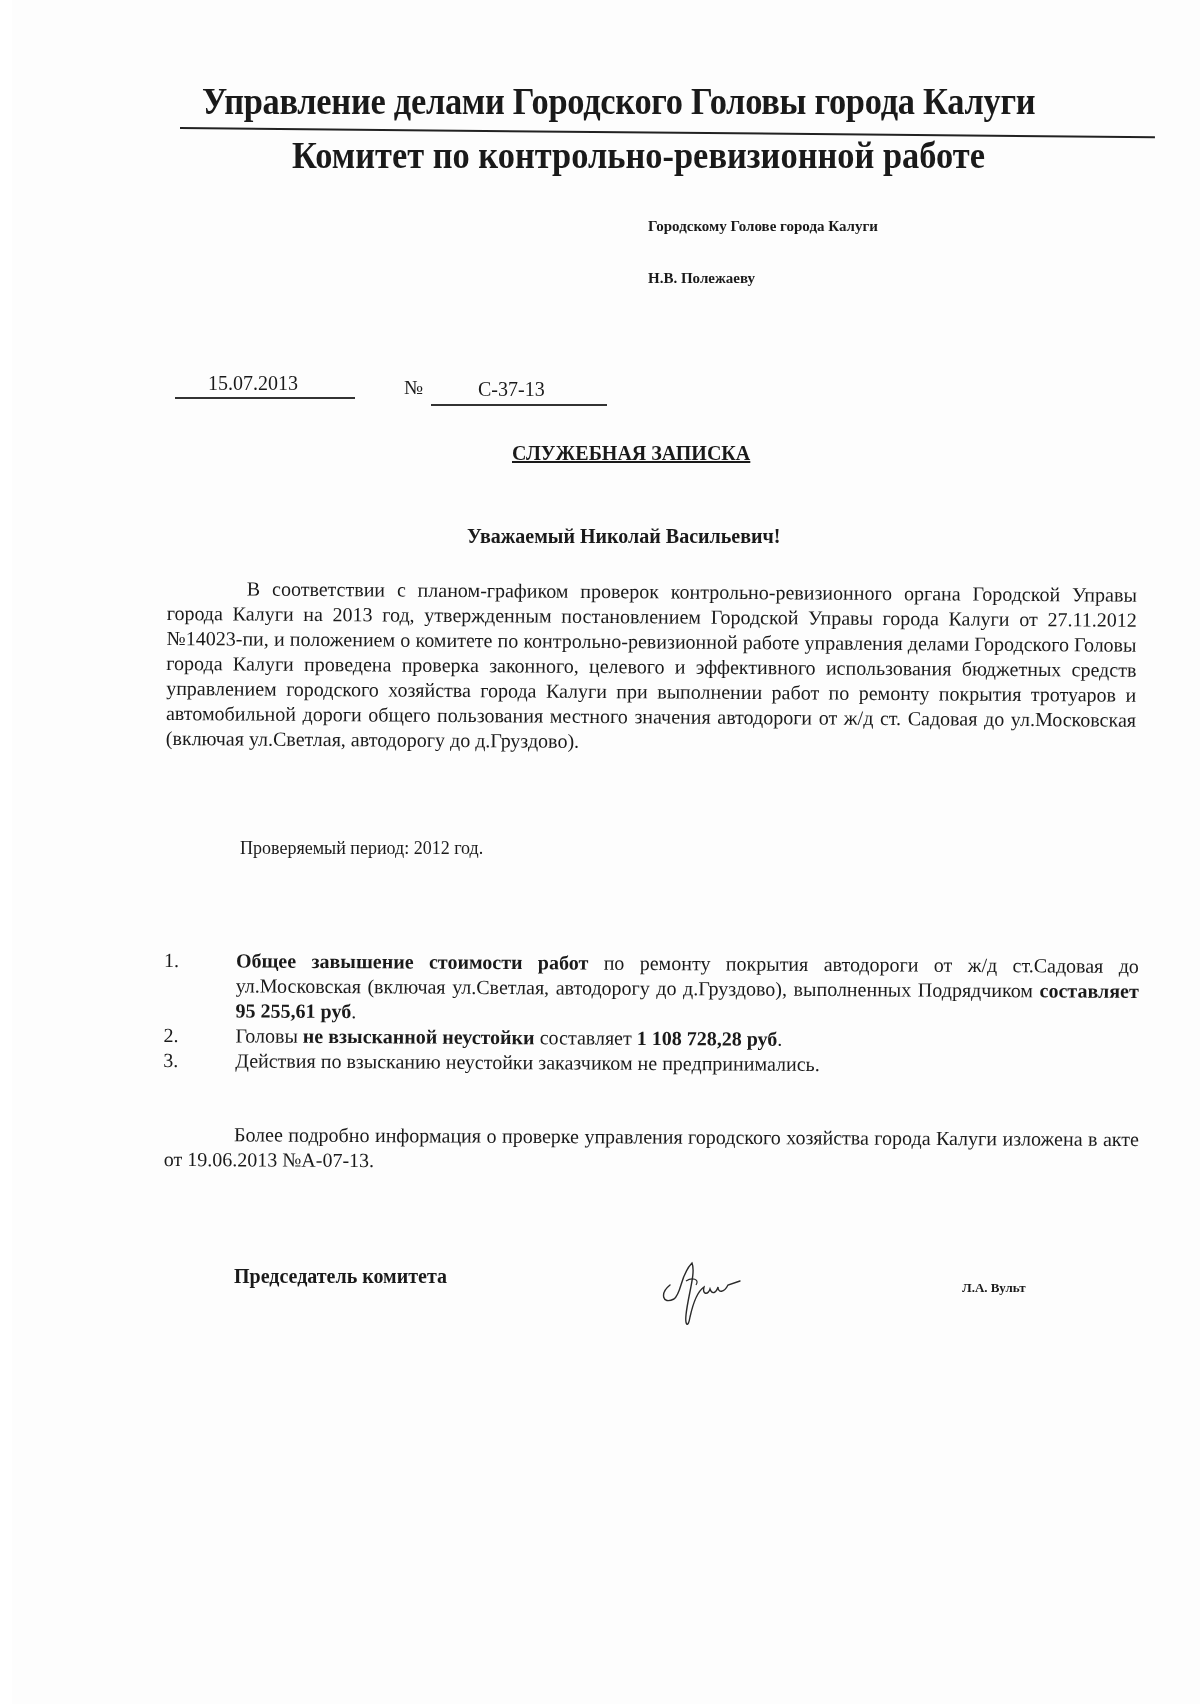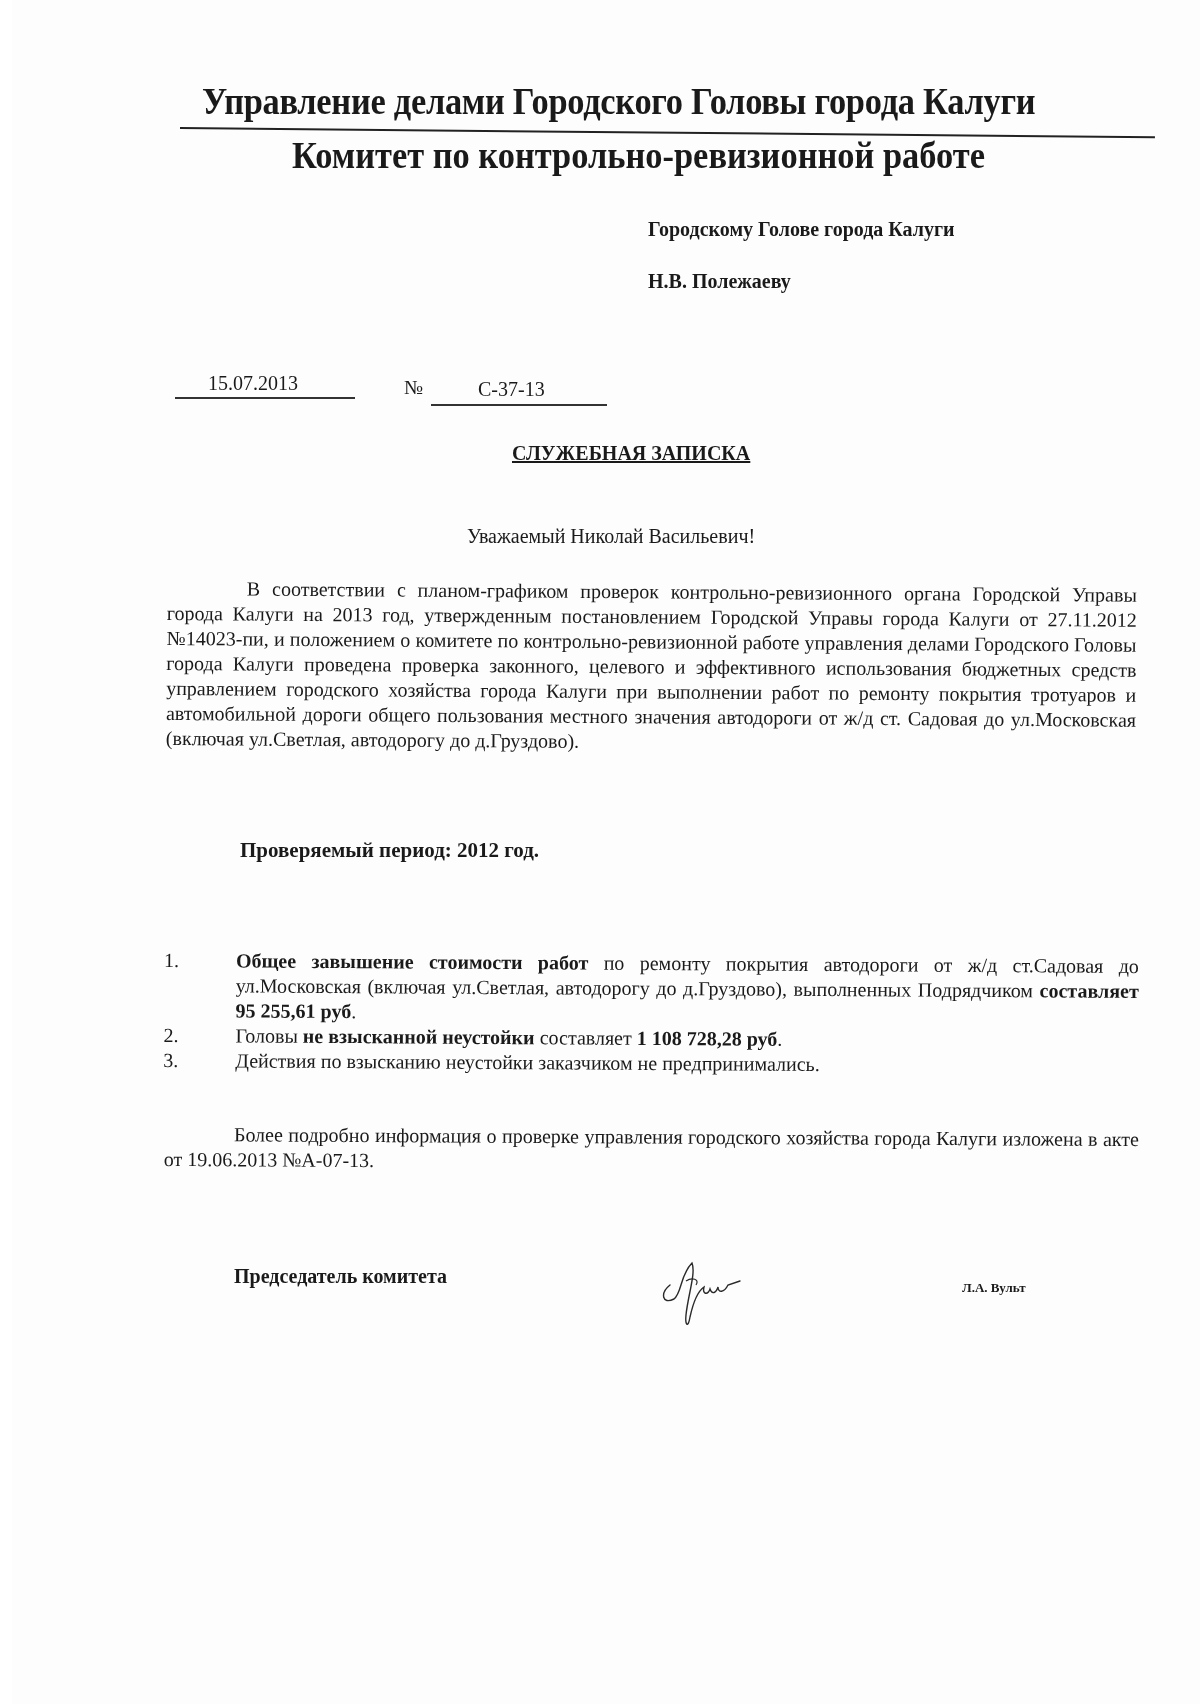--- a/index.html
+++ b/index.html
@@ -6,34 +6,34 @@
     body { width: 1200px; height: 1704px; position: relative; overflow: hidden;
            font-family: "Liberation Serif", "DejaVu Serif", serif; color: #1a1a1a; }
     .page { position: absolute; left: 12px; top: 0; width: 1200px; height: 1704px; background: #fdfdfd; }
     .abs { position: absolute; white-space: nowrap; }
     .org1 { left: 190px; top: 80px; font-size: 37px; font-weight: bold; letter-spacing: -0.3px;
             transform: scaleX(0.93); transform-origin: left top; }
     .org-line { position: absolute; left: 168px; top: 127px; width: 975px; height: 2px; background: #222;
                 transform: rotate(0.55deg); transform-origin: left center; }
     .org2 { left: 280px; top: 134px; font-size: 37px; font-weight: bold;
             transform: scaleX(0.93); transform-origin: left top; }
-    .addr { font-size: 20px; font-weight: bold; }
+    .addr { font-size: 15px; font-weight: bold; }
     .addr1 { left: 636px; top: 218px; }
     .addr2 { left: 636px; top: 270px; }
     .field { font-size: 20px; }
     .date { left: 196px; top: 372px; }
     .date-line { position: absolute; left: 163px; top: 397px; width: 180px; height: 1.5px; background: #333; }
     .numsign { left: 392px; top: 376px; font-size: 20px; }
     .num { left: 466px; top: 378px; }
     .num-line { position: absolute; left: 419px; top: 404px; width: 176px; height: 1.5px; background: #333; }
     .title { left: 500px; top: 442px; font-size: 20px; font-weight: bold; text-decoration: underline; }
-    .greet { left: 455px; top: 525px; font-size: 20px; font-weight: normal; }
+    .greet { left: 455px; top: 525px; font-size: 20px; font-weight: bold; }
     .body { position: absolute; left: 155px; width: 970px; font-size: 20px; line-height: 25px; }
     .para1 { top: 576px; text-align: justify; text-indent: 80px; transform: rotate(0.4deg); transform-origin: left top; }
-    .period { left: 228px; top: 838px; font-size: 21px; font-weight: bold; }
+    .period { left: 228px; top: 838px; font-size: 18px; }
     .results { left: 226px; top: 902px; font-size: 20px; }
     .list { position: absolute; left: 152px; top: 948px; width: 975px; font-size: 20px; line-height: 25px;
             transform: rotate(0.35deg); transform-origin: left top; }
     .li { position: relative; padding-left: 72px; text-align: justify; }
     .li .n { position: absolute; left: 0; top: 0; }
     .b { font-weight: bold; }
     .more { position: absolute; left: 152px; top: 1122px; width: 975px; font-size: 20px; line-height: 25px;
             text-align: justify; text-indent: 70px; transform: rotate(0.3deg); transform-origin: left top; }
     .sig-role { left: 222px; top: 1265px; font-size: 20px; font-weight: bold; }
     .sig-name { left: 950px; top: 1280px; font-size: 13px; font-weight: bold; }

